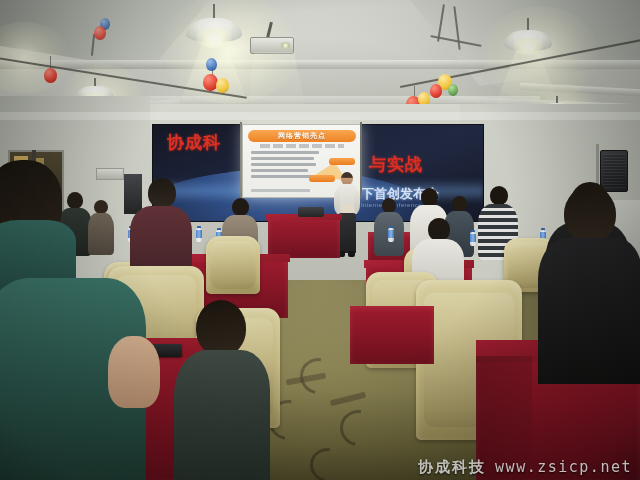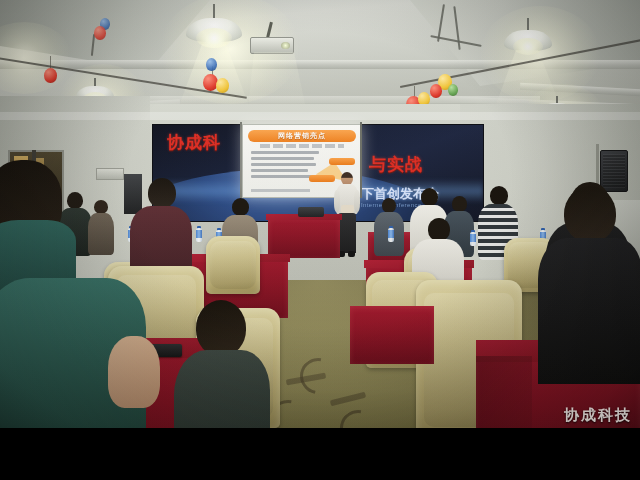--- a/index.html
+++ b/index.html
@@ -1,18 +1,18 @@
 <!DOCTYPE html>
 <html><head>
 <meta charset="utf-8">
 <title>Conference Room Photo</title>
 <style>
   html,body{margin:0;padding:0;background:#000;}
   #scene{
-    position:relative;width:640px;height:428px;overflow:hidden;
+    position:relative;width:640px;height:480px;overflow:hidden;
     font-family:"Liberation Sans",sans-serif;
     background:#a16207;
   }
   
   .ceiling{position:absolute;left:0;top:0;width:640px;height:122px;
     background:linear-gradient(175deg,#c9cdc8 0%,#d8dad4 22%,#cdd0c9 46%,#bfc2ba 72%,#b2b5ac 100%);}
   .ceil-slope-l{position:absolute;left:0;top:0;width:210px;height:70px;
     background:linear-gradient(105deg,#9ea39b 0%,#c0c4bc 60%,#cfd2cb 100%);
     clip-path:polygon(0 0,210px 0,150px 70px,0 46px);}
   .ceil-slope-r{position:absolute;right:0;top:0;width:230px;height:86px;
@@ -444,15 +444,16 @@
   <div class="person" style="left:538px;top:186px;width:104px;height:190px;">
     <div class="head" style="left:26px;top:0;width:52px;height:56px;background:linear-gradient(170deg,#130e08,#2a211a);"></div>
     <div class="body" style="left:0;top:52px;width:104px;height:146px;background:linear-gradient(170deg,#1d1e22,#0b0c0e);border-radius:28% 24% 0 0;"></div>
   </div>
 
   <div class="warmcast"></div>
   <div class="vignette"></div>
 
   <div class="watermark">
     <span class="wm-cn">协成科技</span>
+    <span class="wm-url">www.zsicp.net</span>
   </div>
 
 </div>
 
 </body></html>

